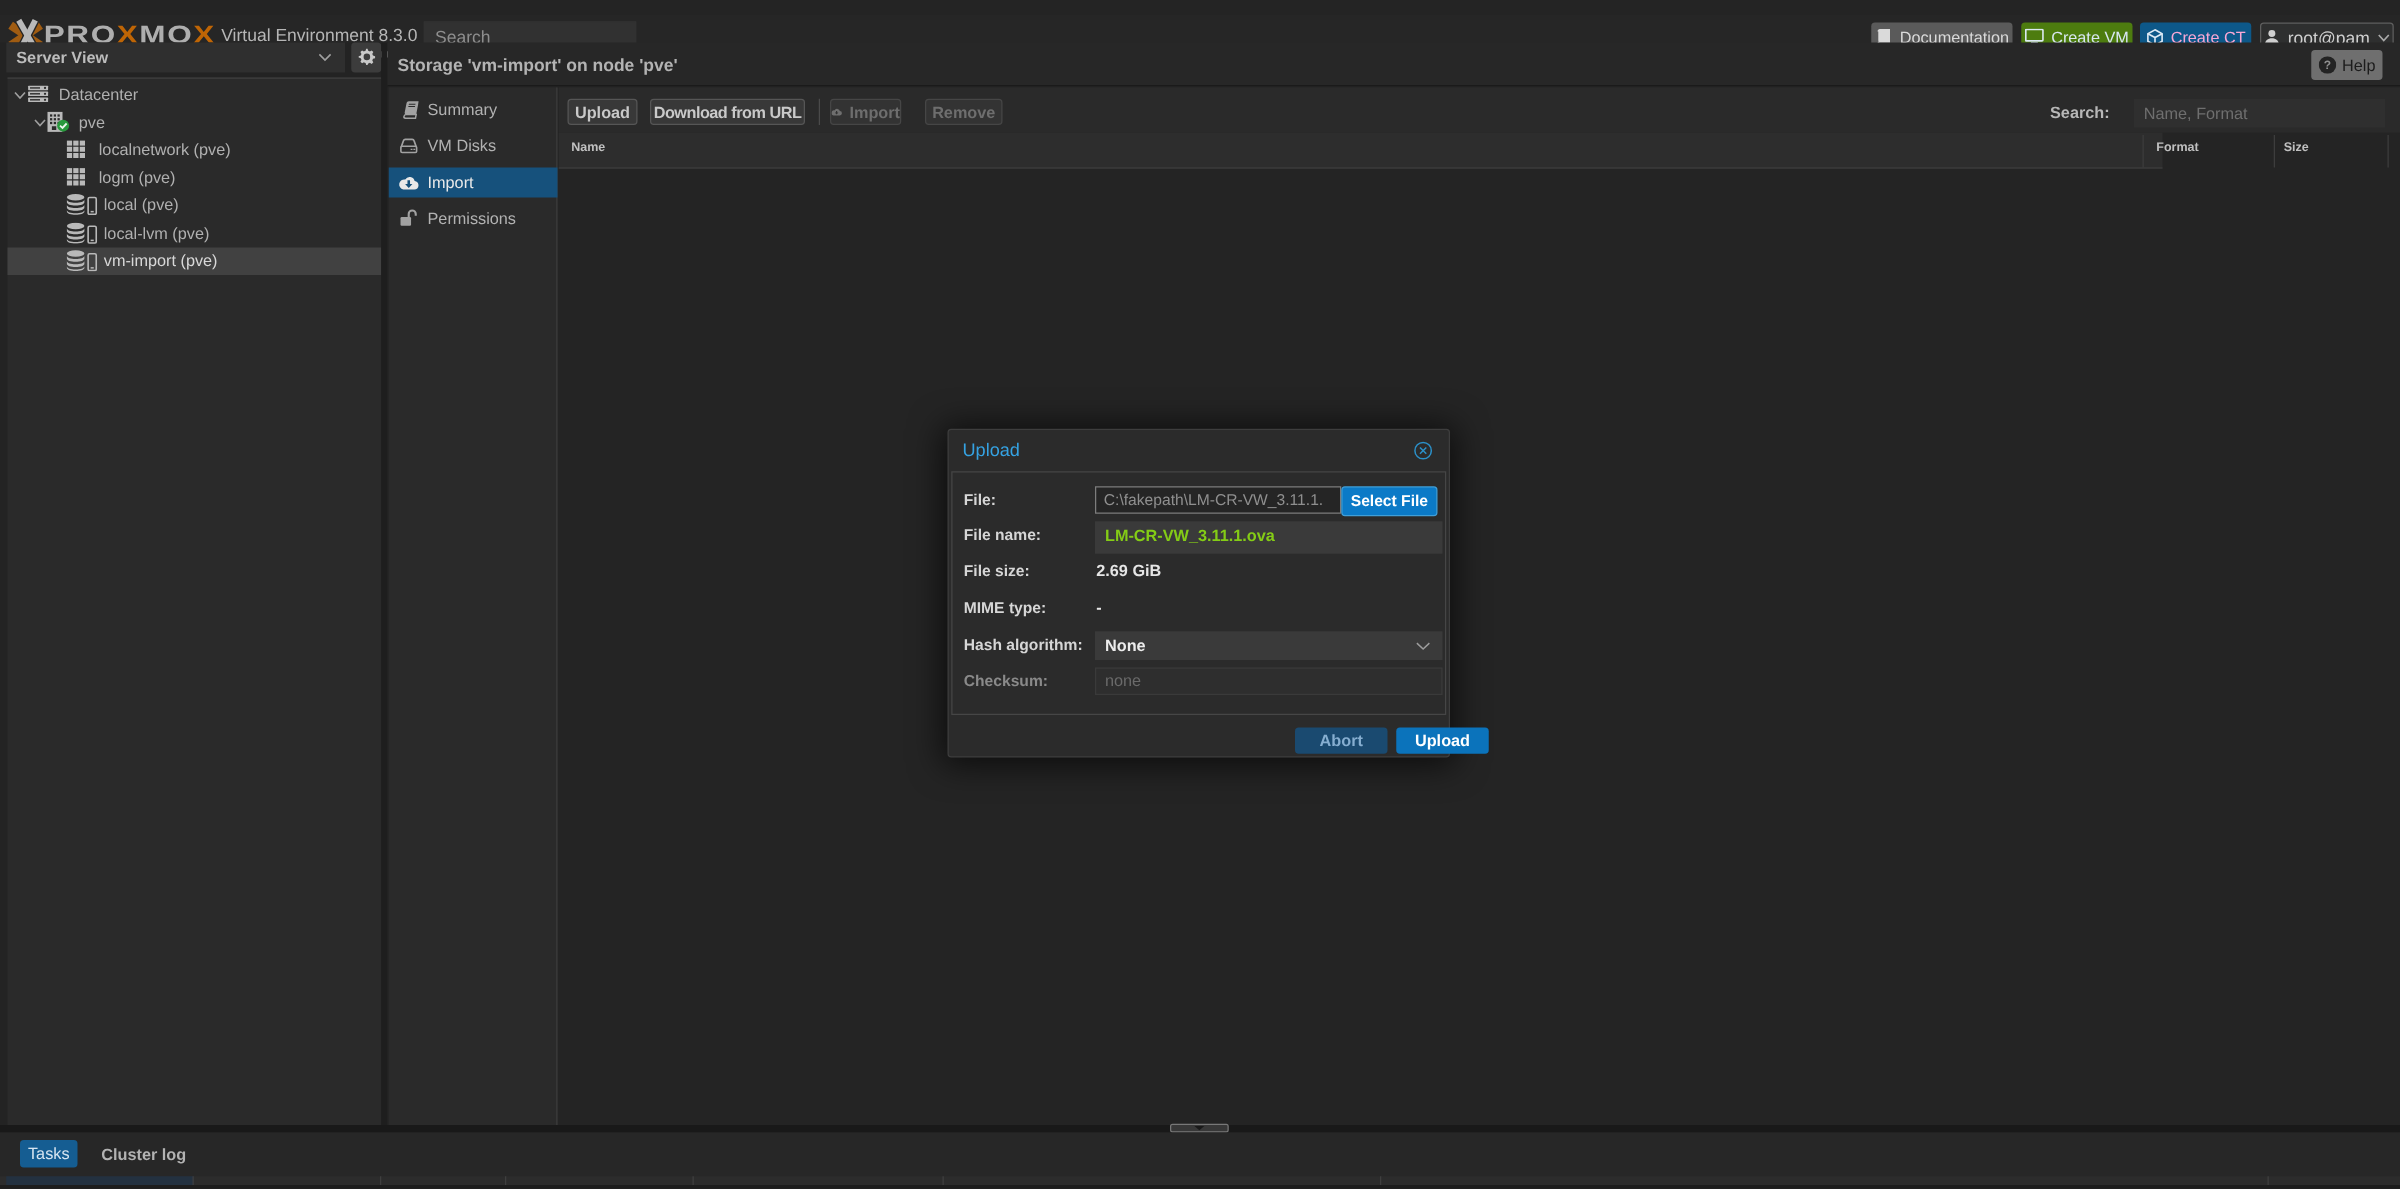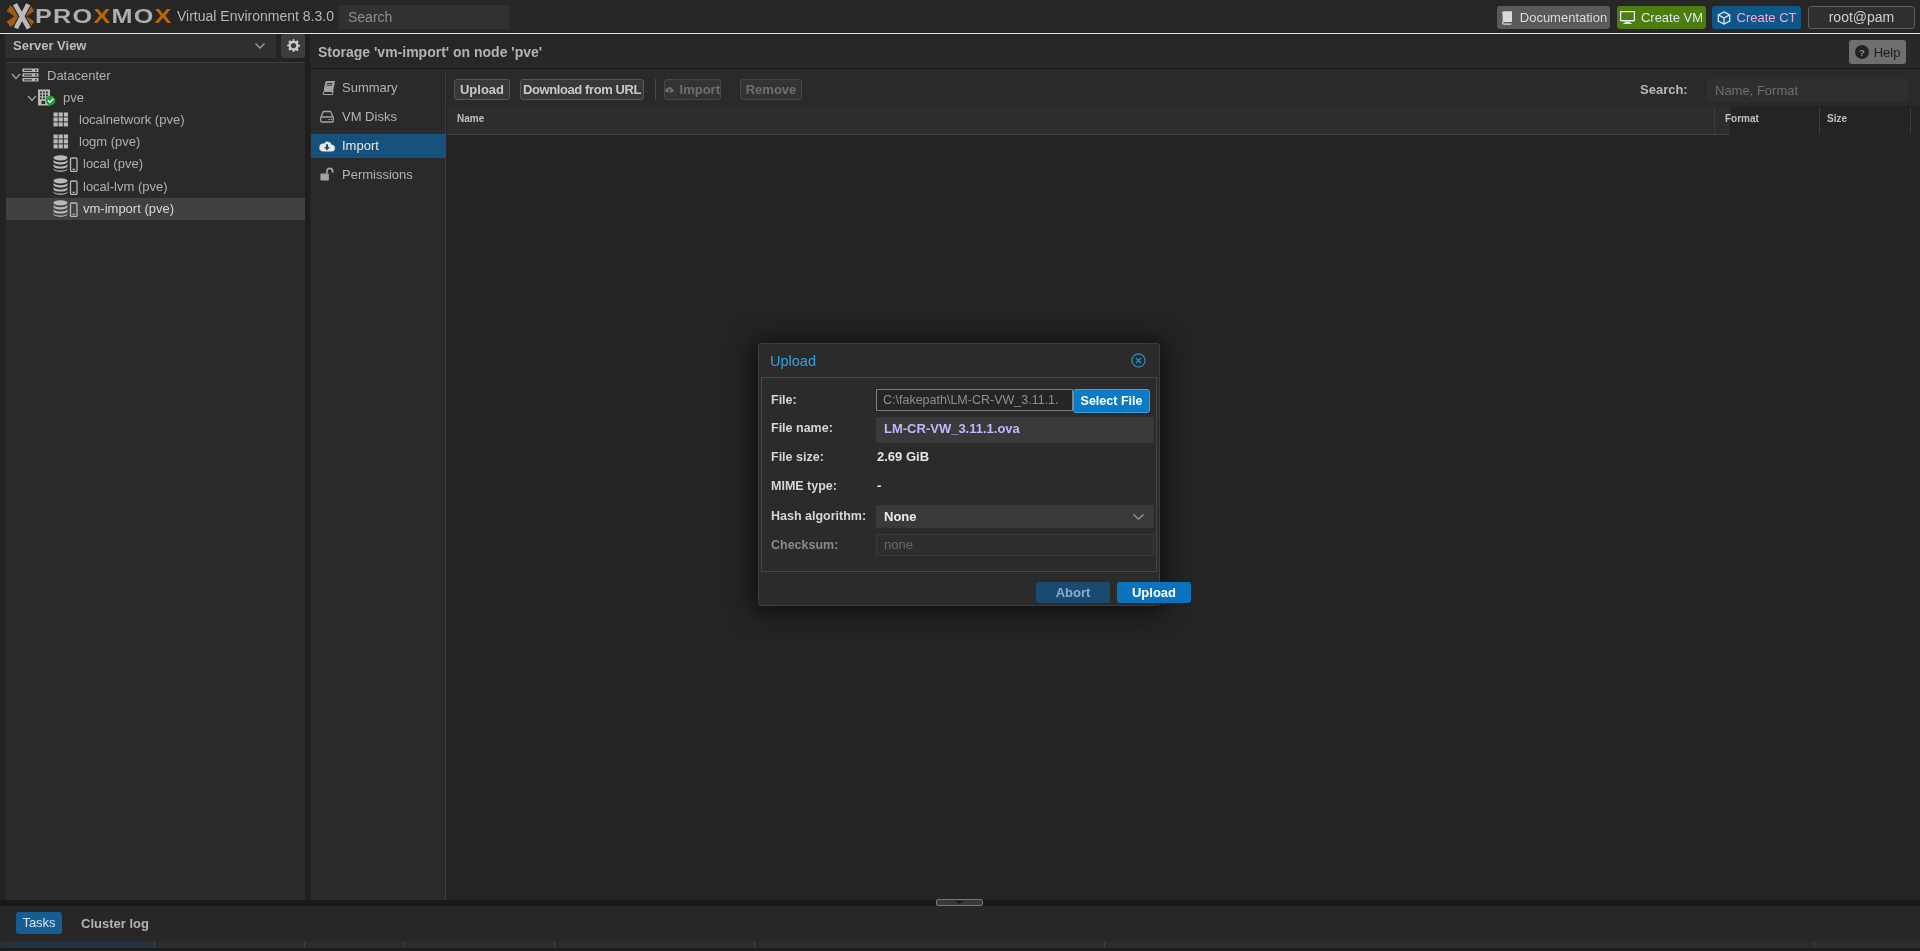--- a/index.html
+++ b/index.html
@@ -1,31 +1,31 @@
 <!DOCTYPE html>
 <html><head>
 <meta charset="utf-8">
 <style>
 * { margin:0; padding:0; box-sizing:border-box; }
 html,body { width:1920px; height:951px; overflow:hidden; background:#242424;
   font-family:"Liberation Sans", sans-serif; }
 body { position:relative; }
 
 
-#topbar { position:absolute; left:0; top:0; width:1920px; height:34px; background:#262626; border-bottom:1px solid #e5e5e5; }
+#topbar { position:absolute; left:0; top:12px; width:1920px; height:34px; background:#262626; border-bottom:5px solid #e5e5e5; }
 #logo { position:absolute; left:2px; top:0px; }
 #brand { position:absolute; left:35px; top:5px; font-size:20px; font-weight:700; letter-spacing:1px; color:#aeaeae; transform:scaleX(1.26); transform-origin:0 0; }
 #brand .or { color:#bf6505; }
 #vertxt { position:absolute; left:177px; top:8px; font-size:14px; color:#b6b6b6; }
 #topsearch { position:absolute; left:339px; top:5px; width:170px; height:24px; background:#313131; border:1px solid #313131; color:#8e8e8e; font-size:14px; padding-left:8px; line-height:22px; }
 .topbtn { position:absolute; top:6px; height:23px; border-radius:3px; font-size:13px; color:#dadada; display:flex; align-items:center; justify-content:center; gap:6px; }
 #btn-doc { left:1497px; width:113px; background:#5a5a5a; }
 #btn-cvm { left:1617px; width:89px; background:#4d7c0f; color:#d9e7f3; }
 #btn-cct { left:1712px; width:89px; background:#0d5889; color:#f9a8d4; }
-#btn-user { left:1808px; width:107px; background:#2e2f2f; border:1px solid #5f5f5f; color:#d0d0d0; font-size:14px;flex-direction:column; }
+#btn-user { left:1808px; width:107px; background:#2e2f2f; border:1px solid #5f5f5f; color:#d0d0d0; font-size:14px; }
 
 
 #sidebar { position:absolute; left:0; top:34px; width:305px; height:866px; background:#232323; }
 #serverview { position:absolute; left:5px; top:0px; width:271px; height:24px; background:#2f2f2f; color:#bcbcbc; font-size:13px; font-weight:700; line-height:24px; padding-left:8px; }
 
 #gearbtn { position:absolute; left:281px; top:0px; width:24px; height:24px; background:#3c3c3c; border-radius:3px; text-align:center; }
 #tree { position:absolute; left:6px; top:28px; width:299px; height:838px; background:#2a2a2a; border-top:1px solid #404040; }
 .trow { position:absolute; left:0; width:299px; height:22px; color:#b0b0b0; font-size:13px; }
 .trow .lbl { position:absolute; top:3px; }
 .trow.sel { background:#414141; color:#d8d8d8; }
@@ -71,21 +71,21 @@
 
 #dlg { position:absolute; left:758px; top:343px; width:402px; height:263px; background:#2b2b2b; border:1px solid #3e3e3e; border-radius:3px; box-shadow:0 2px 26px 4px rgba(0,0,0,0.65); }
 #dlg-title { position:absolute; left:11px; top:9px; font-size:14.5px; color:#35a2e2; }
 #dlg-close { position:absolute; right:13px; top:9px; }
 #dlg-body { position:absolute; left:2px; top:33px; width:396px; height:195px; border:1px solid #464646; background:#2b2b2b; }
 .frow { position:absolute; left:0; width:396px; height:22px; }
 .frow .flbl { position:absolute; left:9px; top:4px; font-size:12.5px; font-weight:700; color:#d6d6d6; }
 .ffield { position:absolute; left:114px; width:278px; }
 #fileinput { top:0px; height:22px; border:1px solid #7d7d7d; background:#252525; color:#8f8f8f; font-size:12.5px; line-height:20px; padding-left:6px; width:197px; overflow:hidden; white-space:nowrap; }
 #selfile { position:absolute; left:311px; top:0px; width:77px; height:24px; background:#0b7ac7; border:1px solid #409fd8; border-radius:3px; color:#fff; font-size:12.5px; font-weight:700; text-align:center; line-height:22px; }
-.fval { top:0px; height:26px; background:#3a3a3a; color:#c4b5fd; font-size:13px; font-weight:700; line-height:23px; padding-left:8px; }
+.fval { top:0px; height:26px; background:#3a3a3a; color:#84cc16; font-size:13px; font-weight:700; line-height:23px; padding-left:8px; }
 .ftext { top:3px; color:#e6e6e6; font-size:13px; font-weight:700; padding-left:1px; }
 .fsel { top:0; height:23px; background:#3a3a3a; color:#ececec; font-size:13px; font-weight:700; line-height:23px; padding-left:8px; }
 #checksum { top:0; height:22px; background:#2e2e2e; border:1px solid #3a3a3a; color:#6a6a6a; font-size:13px; line-height:20px; padding-left:7px; }
 .dbtn { position:absolute; top:238px; height:21px; border-radius:3px; font-size:13px; font-weight:700; text-align:center; line-height:21px;margin-left:36px; }
 #btn-abort { left:241px; width:74px; background:#1a4a70; color:#86aed0; }
 #btn-upok { left:322px; width:74px; background:#0b73bb; color:#ffffff; }
 svg { display:block; }
 </style>
 </head>
 <body>

